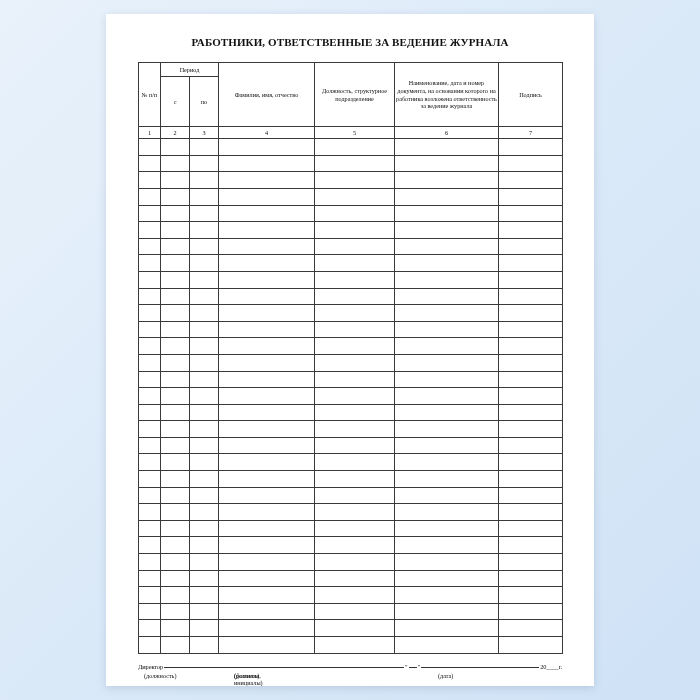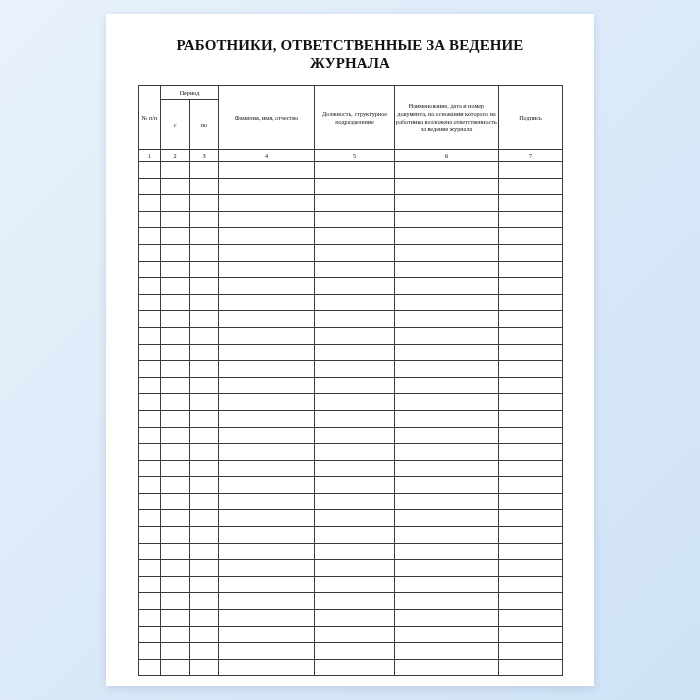--- a/index.html
+++ b/index.html
@@ -31,21 +31,21 @@
     overflow: hidden;
   }
   .sheet-inner {
     position: absolute;
     left: 32px;
     top: 22px;
     width: 424px;
   }
   .doc-title {
     text-align: center;
-    font-size: 15px;
+    font-size: 11px;
     font-weight: bold;
     letter-spacing: 0.1px;
     color: #111;
     margin-bottom: 13px;
     line-height: 1.2;
   }
   table.journal {
     border-collapse: collapse;
     width: 424px;
     table-layout: fixed;

